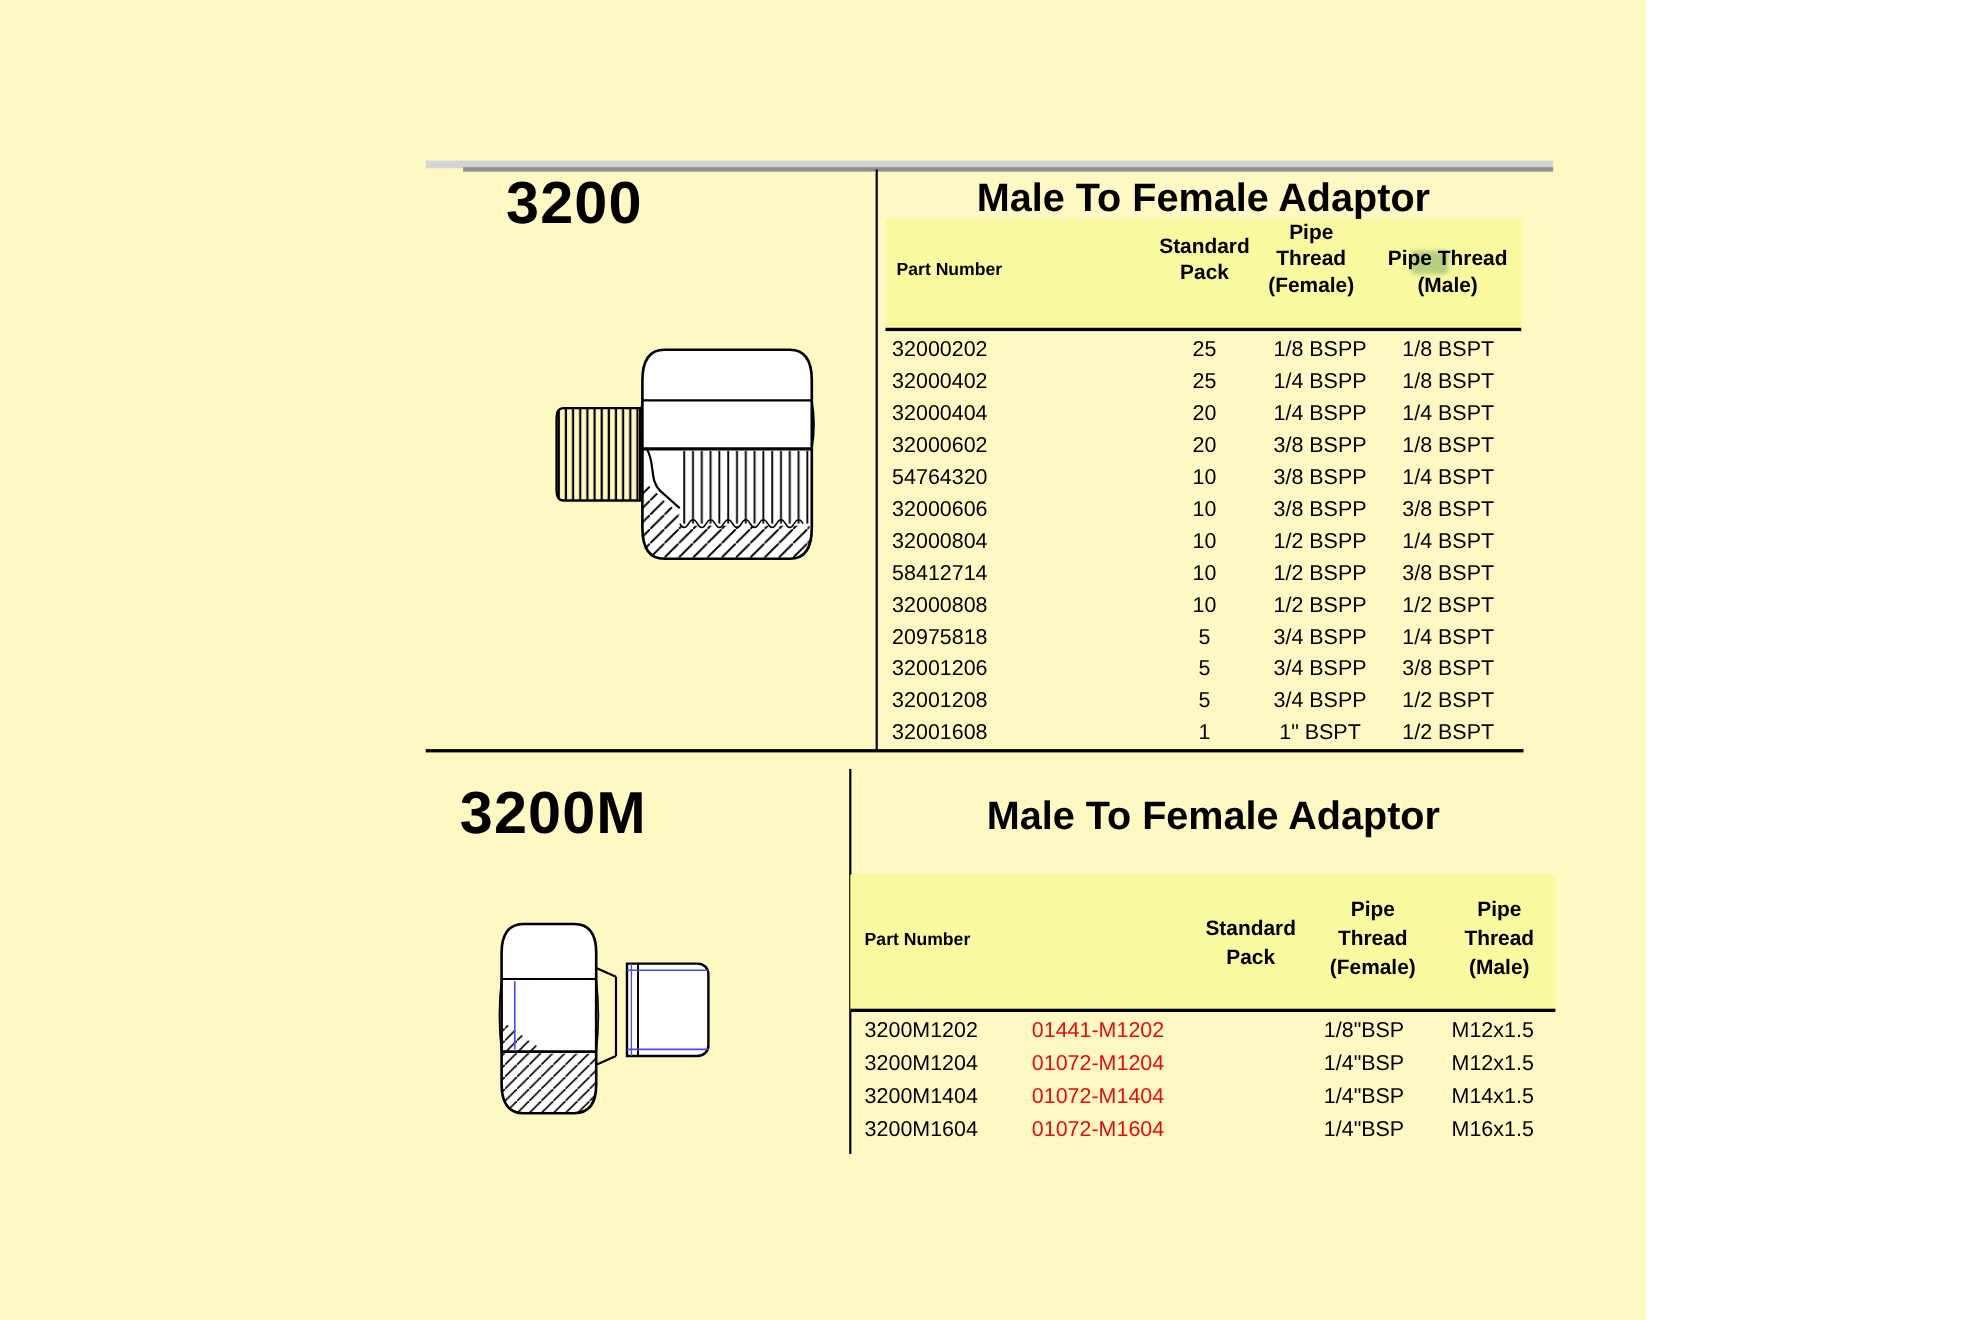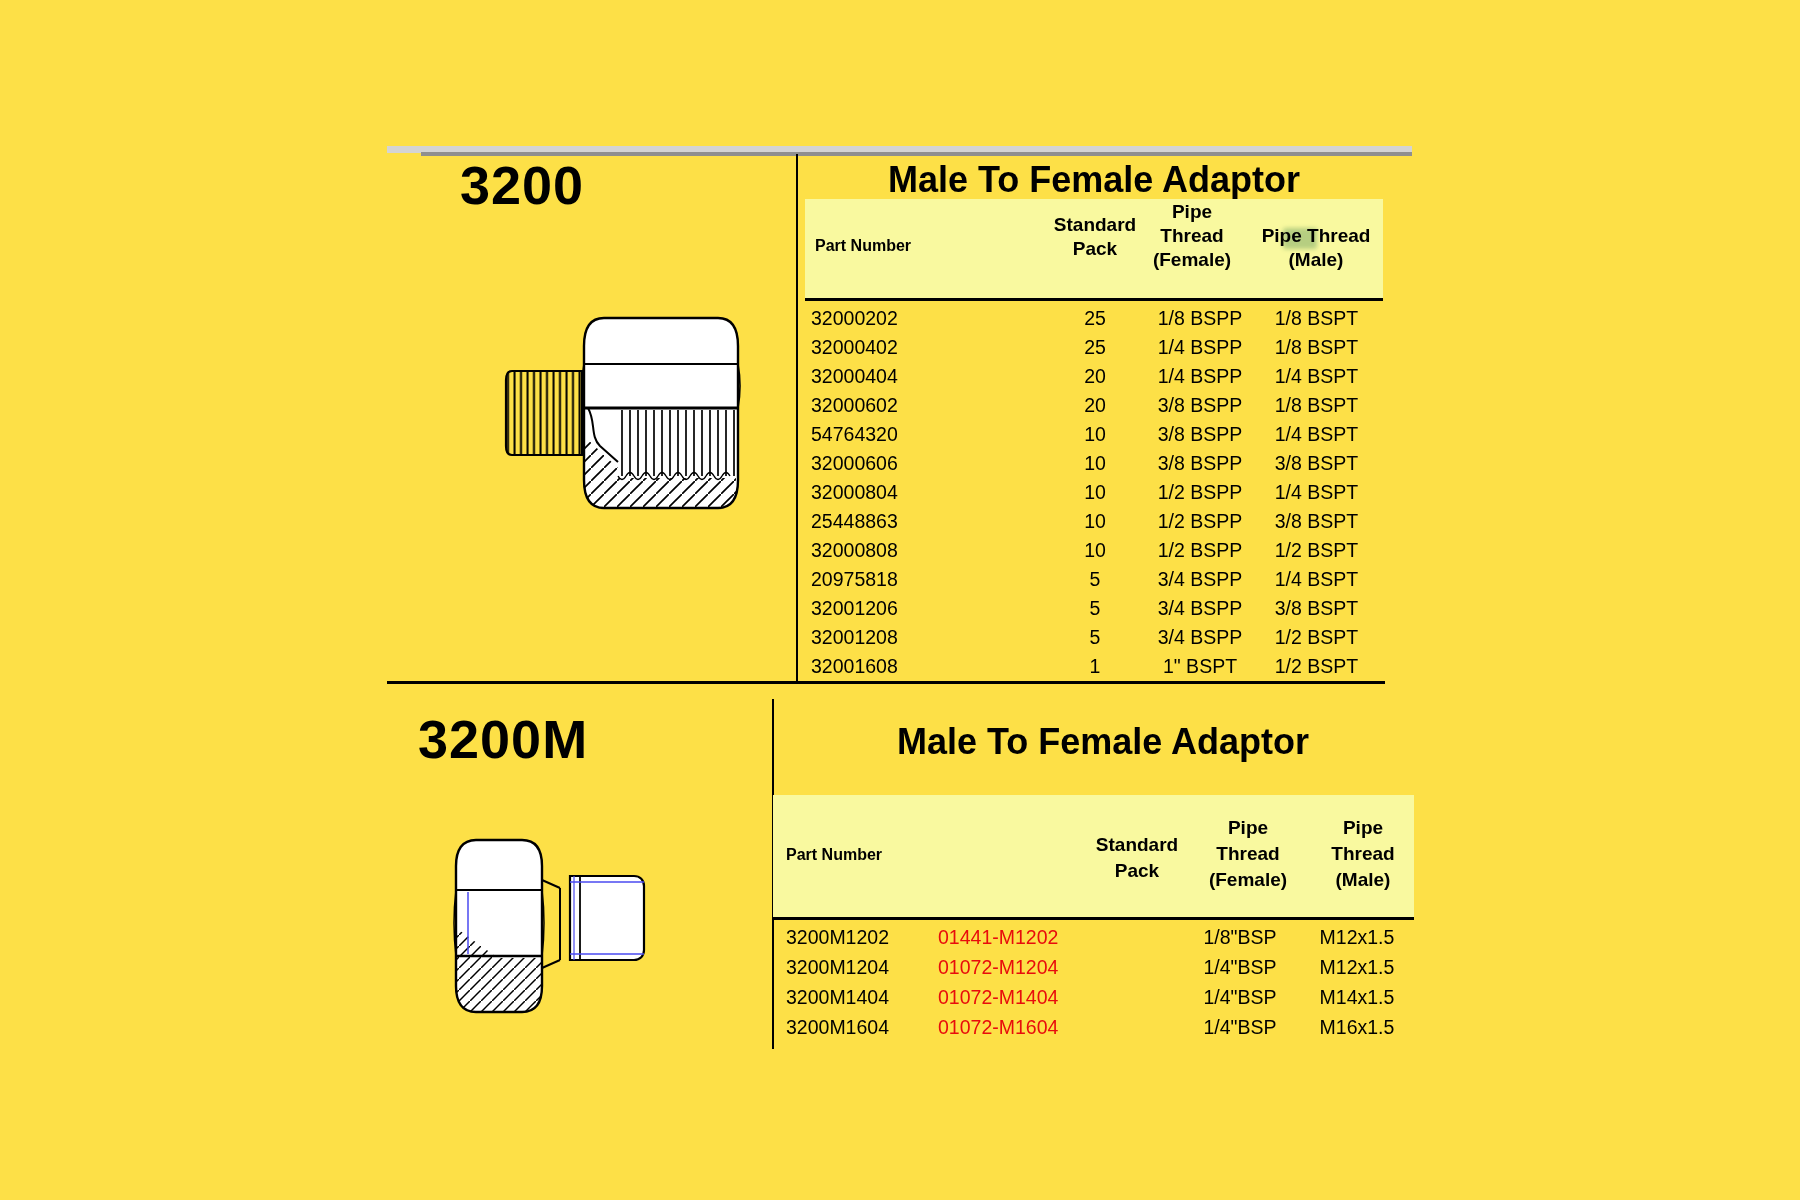--- a/index.html
+++ b/index.html
@@ -1,16 +1,16 @@
 <!DOCTYPE html>
 <html><head>
 <meta charset="utf-8">
 <style>
   html,body{margin:0;padding:0;background:#fff;}
-  .page{position:relative;width:1800px;height:1200px;background:#fde047;overflow:hidden;
+  .page{position:relative;width:1496px;height:1200px;background:#fef9c3;overflow:hidden;
         font-family:"Liberation Sans",sans-serif;color:#000;}
   .abs{position:absolute;}
   .rule-light{background:#d4d4d4;}
   .rule-dark{background:#8f8f8f;}
   .divider{background:#000;width:2px;}
   .sec-heading{font-size:54px;font-weight:bold;line-height:1;letter-spacing:1px;}
   .sec-title{font-size:36px;font-weight:bold;text-align:center;line-height:1.1;}
   .yellow-head{background:#f9f99f;border-bottom:3px solid #000;}
   .hlabel{font-size:19px;font-weight:bold;text-align:center;}
   .hlabel div{line-height:24px;}
@@ -137,21 +137,21 @@
       </div>
 
       <div class="trow">
         <div class="c-part">32000804</div>
         <div class="c-pack">10</div>
         <div class="c-fem">1/2 BSPP</div>
         <div class="c-male">1/4 BSPT</div>
       </div>
 
       <div class="trow">
-        <div class="c-part">25448863</div>
+        <div class="c-part">58412714</div>
         <div class="c-pack">10</div>
         <div class="c-fem">1/2 BSPP</div>
         <div class="c-male">3/8 BSPT</div>
       </div>
 
       <div class="trow">
         <div class="c-part">32000808</div>
         <div class="c-pack">10</div>
         <div class="c-fem">1/2 BSPP</div>
         <div class="c-male">1/2 BSPT</div>

